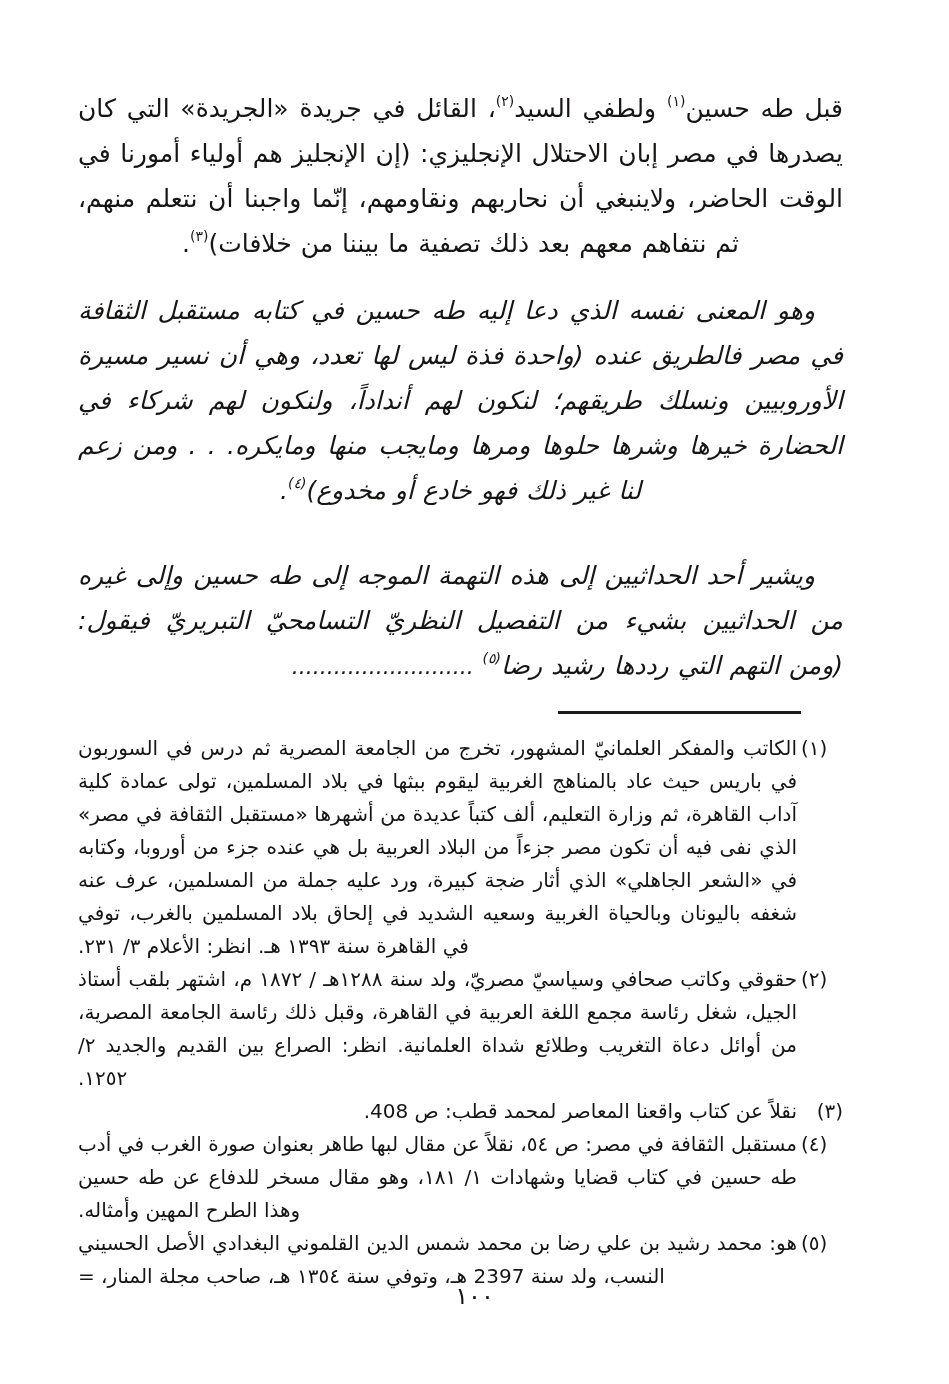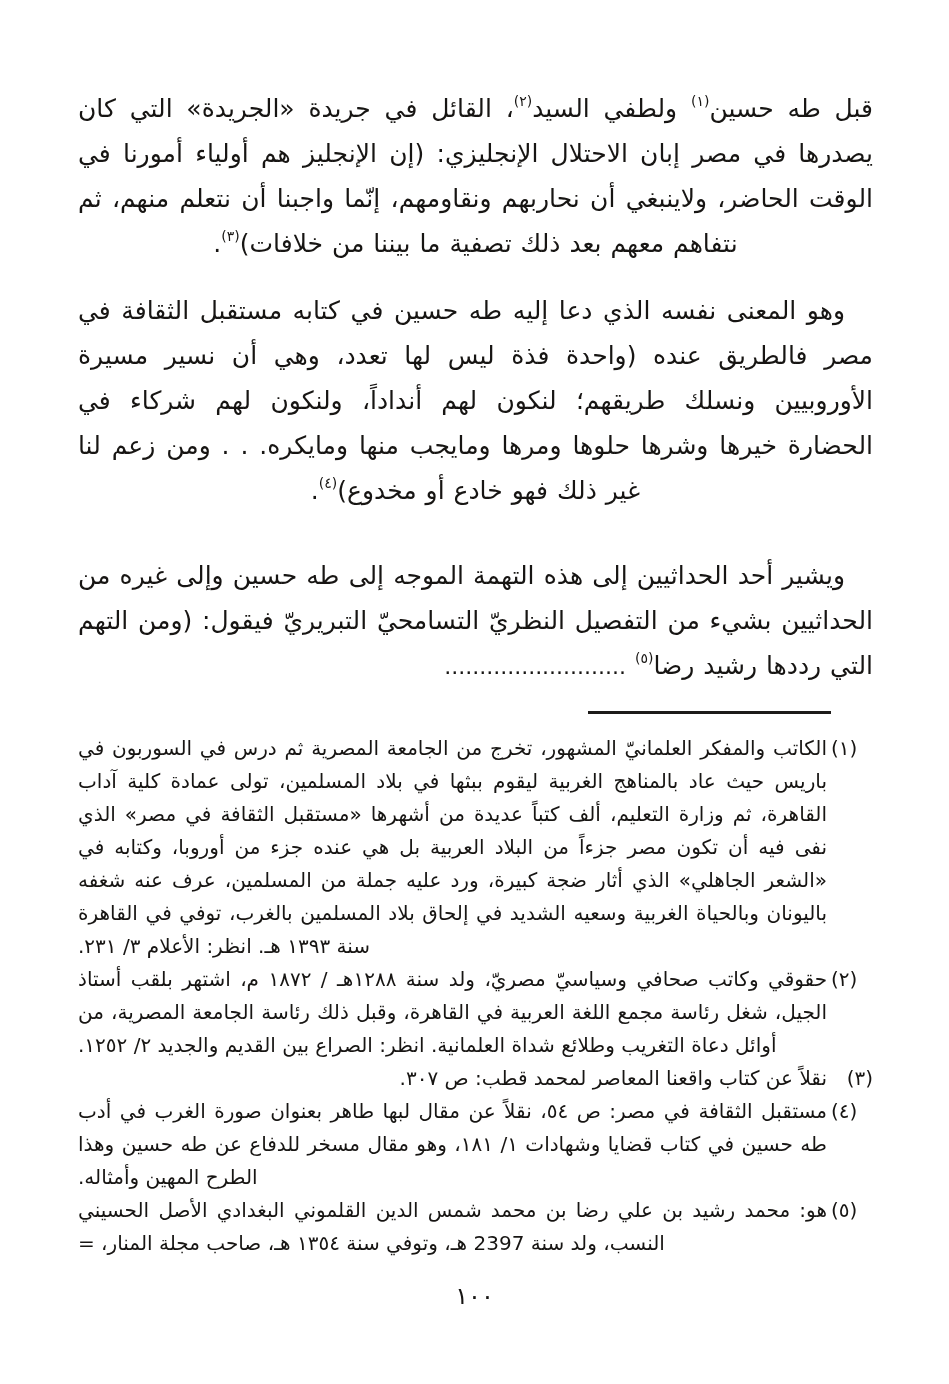--- a/index.html
+++ b/index.html
@@ -11,31 +11,31 @@
     position: relative;
     width: 949px;
     height: 1384px;
     margin: 0 auto;
     background: #ffffff;
     overflow: hidden;
     direction: rtl;
     font-family: "DejaVu Sans", sans-serif;
     color: #171513;
     box-sizing: border-box;
-    padding: 86px 76px 0 78px;
+    padding: 86px 106px 0 78px;
   }
   
   .body-text p.para {
     margin: 0 0 22px 0;
     font-size: 25px;
     line-height: 45px;
     text-align: justify;
     word-spacing: 1px;
   }
-  p.para.indent { text-indent: 28px; }
+  p.para.indent { text-indent: 28px; font-style: italic; }
   p.para.last-center { text-align-last: center; }
   p.para.last-right  { text-align-last: right; margin-top: 40px; }
   sup.fn-ref {
     font-size: 14px;
     line-height: 0;
     position: relative;
     top: -2px;
     letter-spacing: 0;
   }
   .dots {
@@ -106,21 +106,21 @@
       <span class="fn-text">الكاتب والمفكر العلمانيّ المشهور، تخرج من الجامعة المصرية ثم درس في السوربون في باريس حيث عاد بالمناهج الغربية ليقوم ببثها في بلاد المسلمين، تولى عمادة كلية آداب القاهرة، ثم وزارة التعليم، ألف كتباً عديدة من أشهرها «مستقبل الثقافة في مصر» الذي نفى فيه أن تكون مصر جزءاً من البلاد العربية بل هي عنده جزء من أوروبا، وكتابه في «الشعر الجاهلي» الذي أثار ضجة كبيرة، ورد عليه جملة من المسلمين، عرف عنه شغفه باليونان وبالحياة الغربية وسعيه الشديد في إلحاق بلاد المسلمين بالغرب، توفي في القاهرة سنة ١٣٩٣ هـ. انظر: الأعلام ٣/ ٢٣١.</span>
     </div>
 
     <div class="footnote last-left">
       <span class="fn-marker">(٢)</span>
       <span class="fn-text">حقوقي وكاتب صحافي وسياسيّ مصريّ، ولد سنة ١٢٨٨هـ / ١٨٧٢ م، اشتهر بلقب أستاذ الجيل، شغل رئاسة مجمع اللغة العربية في القاهرة، وقبل ذلك رئاسة الجامعة المصرية، من أوائل دعاة التغريب وطلائع شداة العلمانية. انظر: الصراع بين القديم والجديد ٢/ ١٢٥٢.</span>
     </div>
 
     <div class="footnote last-right">
       <span class="fn-marker">(٣)</span>
-      <span class="fn-text">نقلاً عن كتاب واقعنا المعاصر لمحمد قطب: ص ٣٠٧.</span>
+      <span class="fn-text">نقلاً عن كتاب واقعنا المعاصر لمحمد قطب: ص 408.</span>
     </div>
 
     <div class="footnote last-left">
       <span class="fn-marker">(٤)</span>
       <span class="fn-text">مستقبل الثقافة في مصر: ص ٥٤، نقلاً عن مقال لبها طاهر بعنوان صورة الغرب في أدب طه حسين في كتاب قضايا وشهادات ١/ ١٨١، وهو مقال مسخر للدفاع عن طه حسين وهذا الطرح المهين وأمثاله.</span>
     </div>
 
     <div class="footnote last-left">
       <span class="fn-marker">(٥)</span>
       <span class="fn-text">هو: محمد رشيد بن علي رضا بن محمد شمس الدين القلموني البغدادي الأصل الحسيني النسب، ولد سنة 2397 هـ، وتوفي سنة ١٣٥٤ هـ، صاحب مجلة المنار، =</span>

